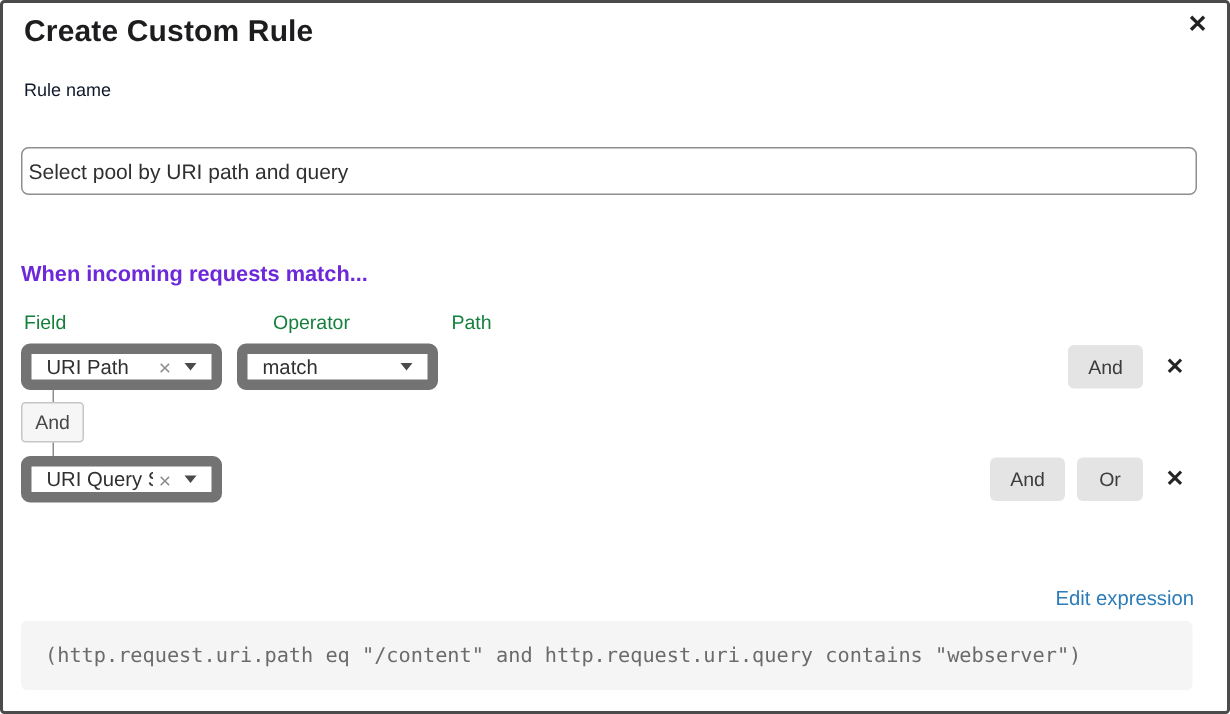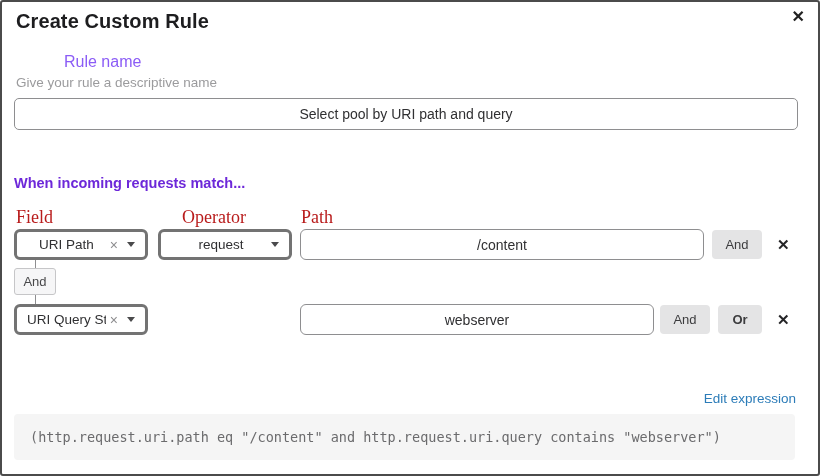--- a/index.html
+++ b/index.html
@@ -1,40 +1,40 @@
 <!DOCTYPE html>
 <html><head>
 <meta charset="utf-8">
 <style>
-  * { margin:0; padding:0; box-sizing:border-box;text-align:center; }
+  * { margin:0; padding:0; box-sizing:border-box; }
   html,body { background:#fff; }
   body { font-family:"Liberation Sans", sans-serif; }
   .modal {
     position:relative;
     width:820px; height:476px;
     background:#fff;
     border:2px solid #4b4b4b;
     border-radius:3px;
     overflow:hidden;
   }
   .abs { position:absolute; }
   .title { left:14px; top:8px; font-size:20px; font-weight:700; color:#1d1d1f; letter-spacing:.1px; }
   .close-btn { right:13px; top:7px; font-size:16px; font-weight:700; color:#222; cursor:pointer; line-height:1; background:none; border:none; font-family:inherit; }
-  .field-label { font-size:16px; color:#8b5cf6;margin-left:48px; }
+  .field-label { font-size:12px; color:#0f172a; }
   .helper { font-size:13.5px; color:#9b9b9d; }
   .text-input {
     border:1px solid #8e8e90; border-radius:5px;
-    font-size:14px; color:#303032; padding:0 16px;
+    font-size:14px; color:#303032; padding:0 4px;
     font-family:"Liberation Sans", sans-serif;
     background:#fff; outline:none;
   }
   .section-heading { font-size:14.5px; font-weight:700; color:#6d28d9; }
-  .col-label { font-size:18px; color:#b91c1c;font-family:Liberation Serif, serif; }
+  .col-label { font-size:13px; color:#15803d; }
   .select {
-    border:3px solid #737373; border-radius:6px;
+    border:7px solid #737373; border-radius:6px;
     background:#fff; display:flex; align-items:center;
     padding:0 10px; cursor:pointer; height:31px;
   }
   .select-text { font-size:13.5px; color:#303032; flex:1 1 auto; white-space:nowrap; overflow:hidden; }
   .clear-x { font-size:14px; color:#8d8d8f; margin:0 9px 0 4px; line-height:1; }
   .chev { width:0; height:0; border-left:4.5px solid transparent; border-right:4.5px solid transparent; border-top:5.5px solid #4a4a4c; flex:0 0 auto; }
   .pill-btn {
     background:#e4e4e5; border:none; border-radius:4px;
     font-size:13px; color:#3c3c3e; height:29px;
     font-family:"Liberation Sans", sans-serif; cursor:pointer;
@@ -58,52 +58,49 @@
 </style>
 </head>
 <body>
 
 <div class="modal">
 
   <h1 class="abs title">Create Custom Rule</h1>
   <button class="abs close-btn">✕</button>
 
   <div class="abs field-label" style="left:14px; top:51px;">Rule name</div>
-  <div class="abs helper" style="left:14px; top:73px;">Give your rule a descriptive name</div>
   <input class="abs text-input" style="left: 12px; top: 96px; width: 784px; height: 32px;" value="Select pool by URI path and query">
 
   <div class="abs section-heading" style="left:12px; top:173px;">When incoming requests match...</div>
 
   <div class="abs col-label" style="left:14px; top:205px;">Field</div>
   <div class="abs col-label" style="left:157px; top:205px;margin-left:23px;">Operator</div>
   <div class="abs col-label" style="left:299px; top:205px;">Path</div>
 
   <div class="abs select" style="left:12px; top:227px; width:134px;">
     <span class="select-text">URI Path</span>
     <span class="clear-x">×</span>
     <span class="chev"></span>
   </div>
   <div class="abs select" style="left:156px; top:227px; width:134px;">
-    <span class="select-text">request</span>
+    <span class="select-text">match</span>
     <span class="chev"></span>
   </div>
-  <input class="abs text-input" style="left: 298px; top: 227px; width: 404px; height: 31px; border-radius: 6px;" value="/content">
   <button class="abs pill-btn" style="left:710px; top:228px; width:50px;">And</button>
   <button class="abs row-x" style="left:775px; top:235px;">✕</button>
 
   <div class="abs connector-line" style="left:33px; top:258px; height:8px;"></div>
   <div class="abs and-badge" style="left:12px; top:266px;">And</div>
   <div class="abs connector-line" style="left:33px; top:293px; height:9px;"></div>
 
   <div class="abs select" style="left:12px; top:302px; width:134px;">
     <span class="select-text">URI Query St...</span>
     <span class="clear-x">×</span>
     <span class="chev"></span>
   </div>
-  <input class="abs text-input" style="left: 298px; top: 302px; width: 354px; height: 31px; border-radius: 6px;" value="webserver">
   <button class="abs pill-btn" style="left:658px; top:303px; width:50px;">And</button>
-  <button class="abs pill-btn" style="left:716px; top:303px; width:44px;font-weight:bold;">Or</button>
+  <button class="abs pill-btn" style="left:716px; top:303px; width:44px;">Or</button>
   <button class="abs row-x" style="left:775px; top:310px;">✕</button>
 
   <a class="abs edit-link" style="right:22px; top:389px;">Edit expression</a>
   <div class="abs code-block" style="left:12px; top:412px; width:781px; height:46px;">(http.request.uri.path eq "/content" and http.request.uri.query contains "webserver")</div>
 
 </div>
 
 </body></html>

